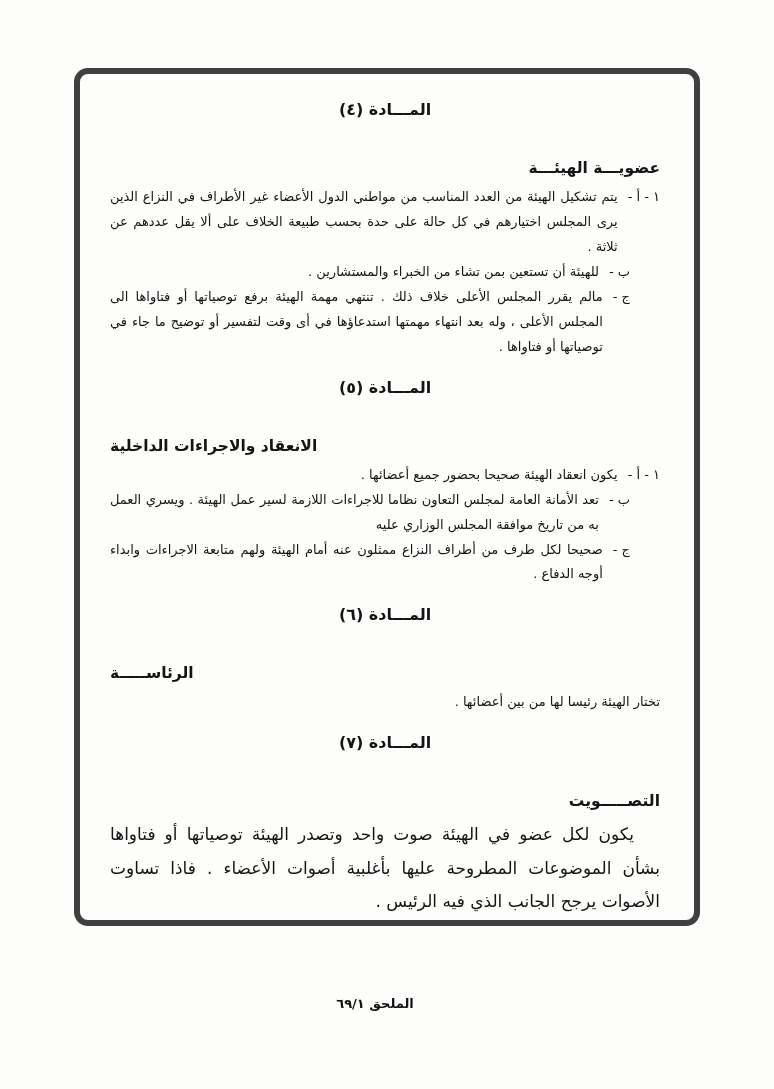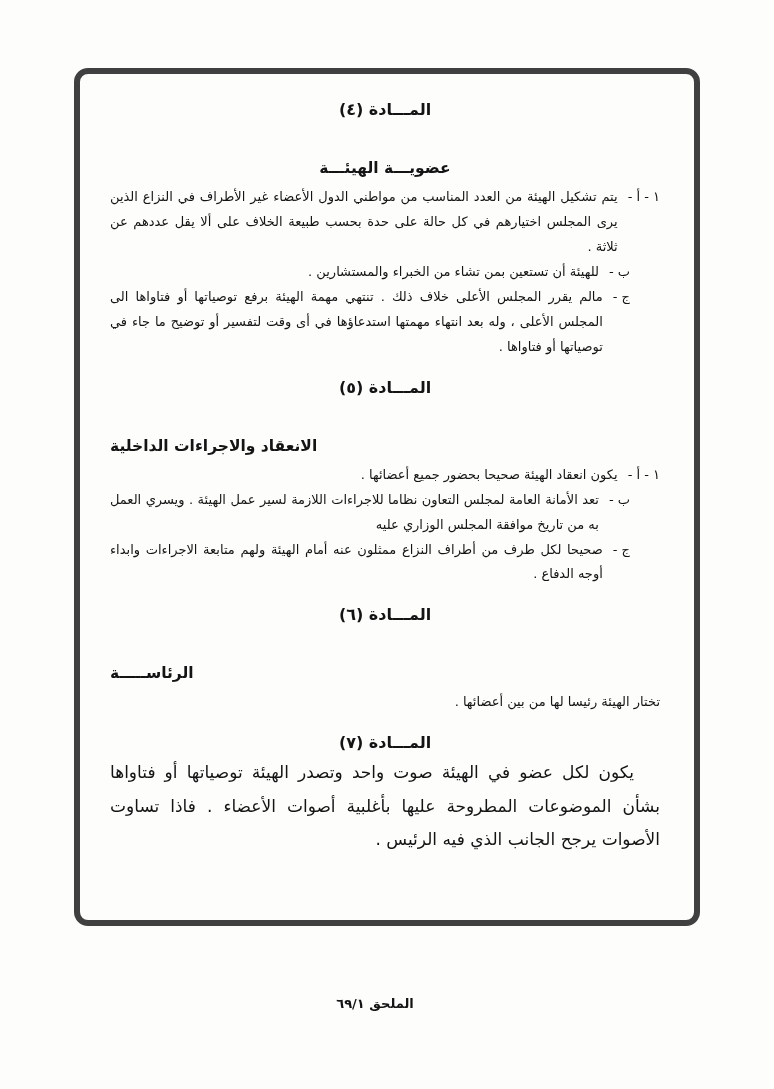--- a/index.html
+++ b/index.html
@@ -39,21 +39,21 @@
     margin-top: 18px;
   }
   .article-title.first { margin-top: 2px; }
 
   .section-heading {
     font-weight: bold;
     font-size: 15.5px;
     margin-top: 40px;
     margin-bottom: 8px;
   }
-  .section-heading.center { text-align: center; }
+  .section-heading.center { text-align: right; }
   .section-heading.right  { text-align: left; }
 
   .clauses { font-size: 13px; line-height: 1.92; }
 
   .clause {
     display: flex;
     align-items: flex-start;
   }
   .clause .marker {
     white-space: nowrap;
@@ -137,20 +137,21 @@
     </div>
 
     <div>
       <div class="article-title">المـــادة (٦)</div>
       <div class="section-heading right">الرئاســـــة</div>
       <div class="plain-paragraph">تختار الهيئة رئيسا لها من بين أعضائها .</div>
     </div>
 
     <div>
       <div class="article-title">المـــادة (٧)</div>
+      <div class="section-heading center">التصـــــويت</div>
       <div class="wide-paragraph">يكون لكل عضو في الهيئة صوت واحد وتصدر الهيئة توصياتها أو فتاواها بشأن الموضوعات المطروحة عليها بأغلبية أصوات الأعضاء . فاذا تساوت الأصوات يرجح الجانب الذي فيه الرئيس .</div>
     </div>
 
   </div>
 
   <div class="footer">
     <div class="annex">الملحق ٦٩/١</div>
   </div>
 
 </div>

